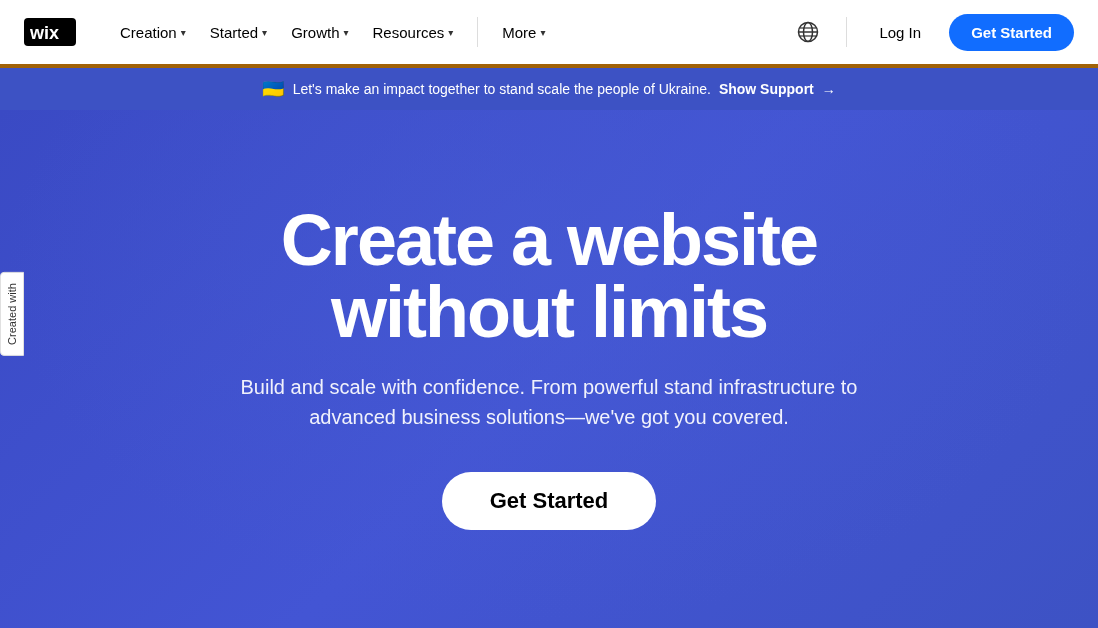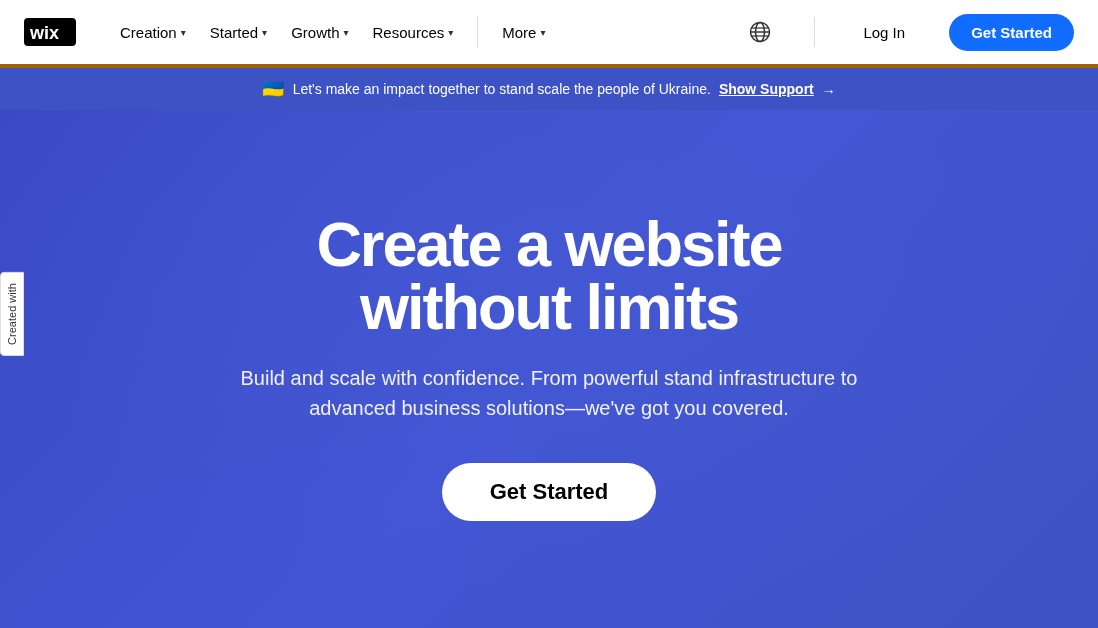--- a/index.html
+++ b/index.html
@@ -66,21 +66,21 @@
     .nav-divider {
       width: 1px;
       height: 30px;
       background: #ddd;
       margin: 0 12px;
     }
 
     .nav-right {
       display: flex;
       align-items: center;
-      gap: 32px;
+      gap: 16px;
     }
 
     .globe-btn {
       width: 36px;
       height: 36px;
       display: flex;
       align-items: center;
       justify-content: center;
       cursor: pointer;
       border-radius: 50%;
@@ -123,21 +123,20 @@
       gap: 8px;
       height: 42px;
     }
 
     .ukraine-banner .flag {
       font-size: 18px;
     }
 
     .ukraine-banner .show-support {
       font-weight: 700;
-      text-decoration: underline;
       cursor: pointer;
       white-space: nowrap;
     }
 
     .ukraine-banner .arrow {
       font-size: 14px;
     }
 
     
     .hero {
@@ -163,21 +162,21 @@
       background: radial-gradient(ellipse at 50% 30%, rgba(70, 90, 210, 0.6) 0%, transparent 70%);
     }
 
     .hero-content {
       position: relative;
       z-index: 1;
       max-width: 860px;
     }
 
     .hero-title {
-      font-size: 63px;
+      font-size: 72px;
       font-weight: 800;
       color: #fff;
       line-height: 1.0;
       letter-spacing: -2px;
       margin-bottom: 24px;
     }
 
     .hero-subtitle {
       font-size: 20px;
       font-weight: 400;

